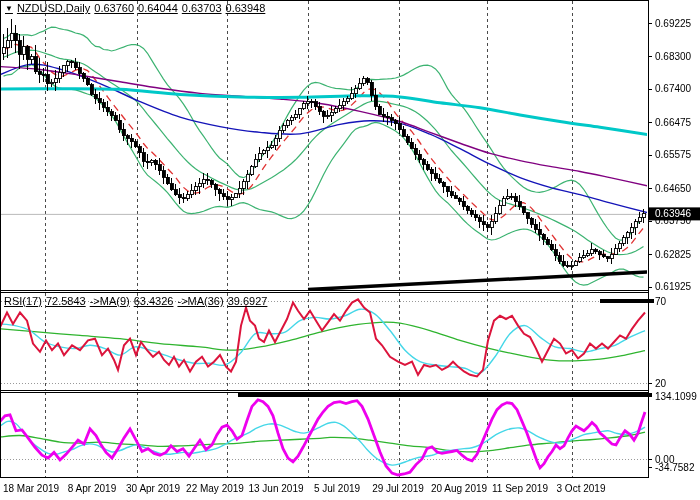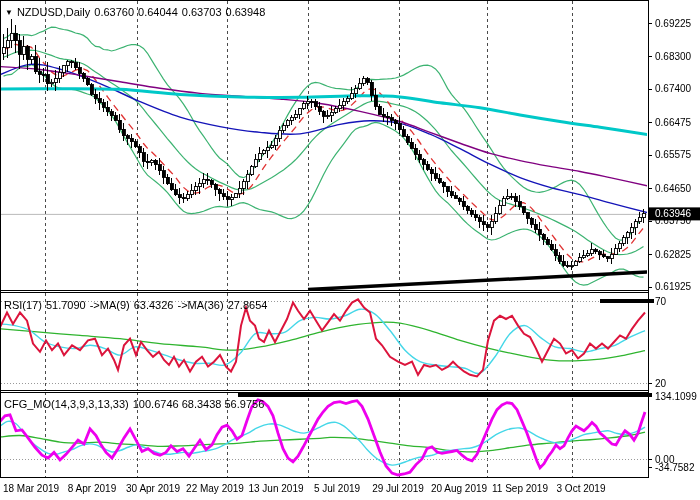--- a/index.html
+++ b/index.html
@@ -1,19 +1,19 @@
 <!DOCTYPE html>
 <html><head>
 <meta charset="utf-8">
 <style>
   html,body{margin:0;padding:0;background:#fff;}
   #screen{position:relative;width:700px;height:500px;background:#fff;overflow:hidden;
           font-family:"Liberation Sans", sans-serif;color:#000;}
   #plot{position:absolute;left:0;top:0;}
-  .hdr{position:absolute;font-size:11px;white-space:pre;line-height:20px;z-index:5;}
+  .hdr{position:absolute;font-size:11px;white-space:pre;line-height:12px;z-index:5;text-decoration:underline;}
   .hdr span{margin-right:4px;}
   #main-hdr{left:5px;top:2px;}
   #rsi-hdr{left:4px;top:295px;}
   #cfg-hdr{left:4px;top:394px;}
   .marker{font-size:8px;margin-right:4px;vertical-align:1px;}
 </style>
 </head>
 <body>
 
 <div id="screen">
@@ -447,16 +447,15 @@
         <text x="337" y="492" fill="#000">5 Jul 2019</text>
         <text x="398" y="492" fill="#000">29 Jul 2019</text>
         <text x="459" y="492" fill="#000">20 Aug 2019</text>
         <text x="520" y="492" fill="#000">11 Sep 2019</text>
         <text x="581" y="492" fill="#000">3 Oct 2019</text>
       </g>
     </svg>
 
   <div class="hdr" id="main-hdr"><span class="marker">▼</span><span>NZDUSD,Daily</span><span>0.63760</span><span>0.64044</span><span>0.63703</span><span>0.63948</span></div>
 
-  <div class="hdr" id="rsi-hdr"><span>RSI(17)</span><span>51.7090</span><span>-&gt;MA(9)</span><span>63.4326</span><span>-&gt;MA(36)</span><span>27.8654</span></div>
+  <div class="hdr" id="rsi-hdr"><span>RSI(17)</span><span>72.5843</span><span>-&gt;MA(9)</span><span>63.4326</span><span>-&gt;MA(36)</span><span>39.6927</span></div>
 
-  <div class="hdr" id="cfg-hdr"><span>CFG_MO(14,3,9,3,13,33)</span><span>100.6746 68.3438 56.9756</span></div>
 </div>
 
 </body></html>

